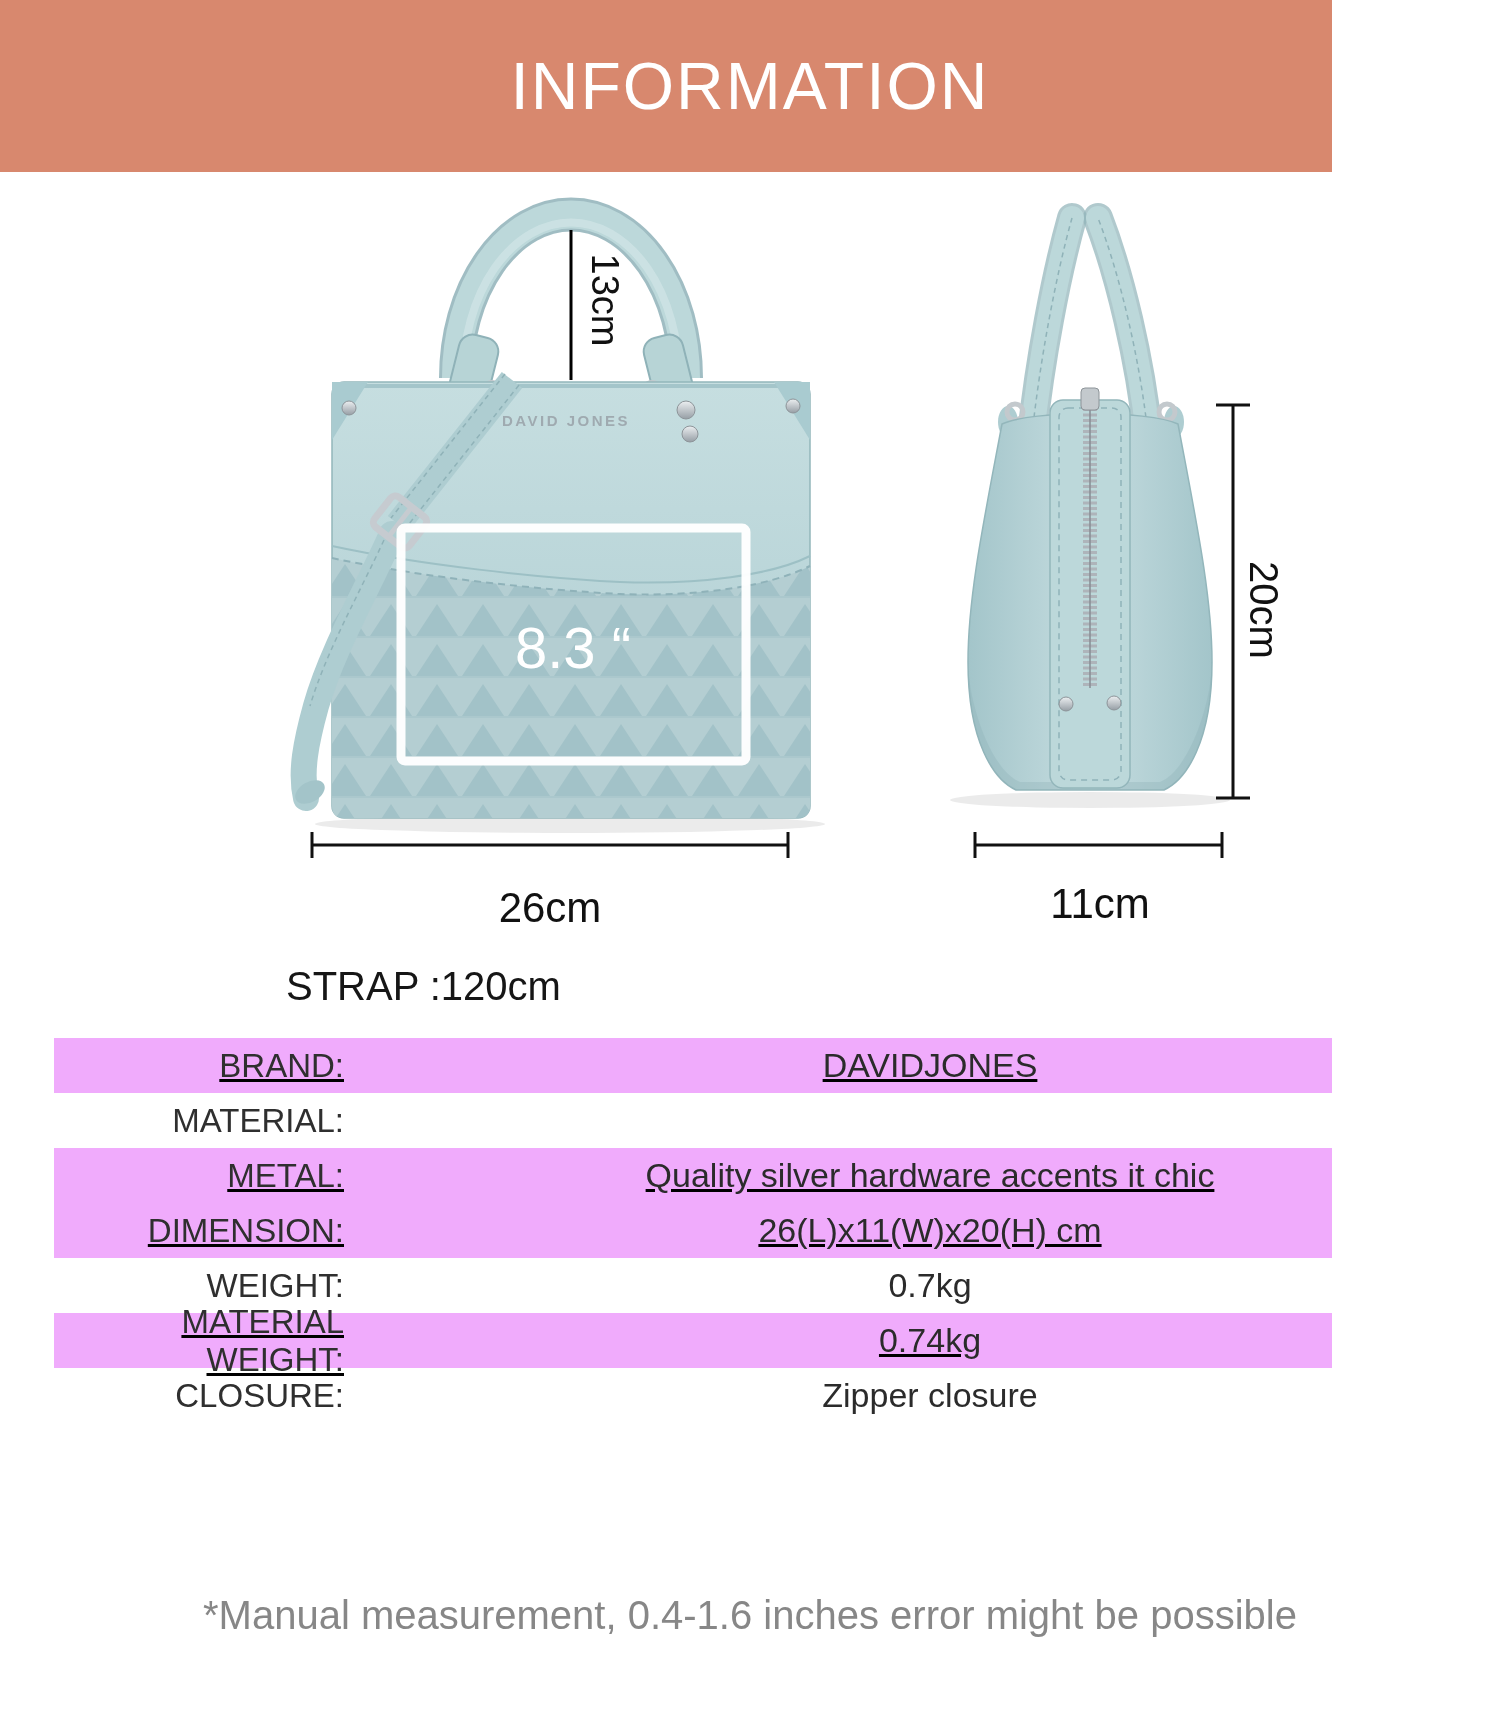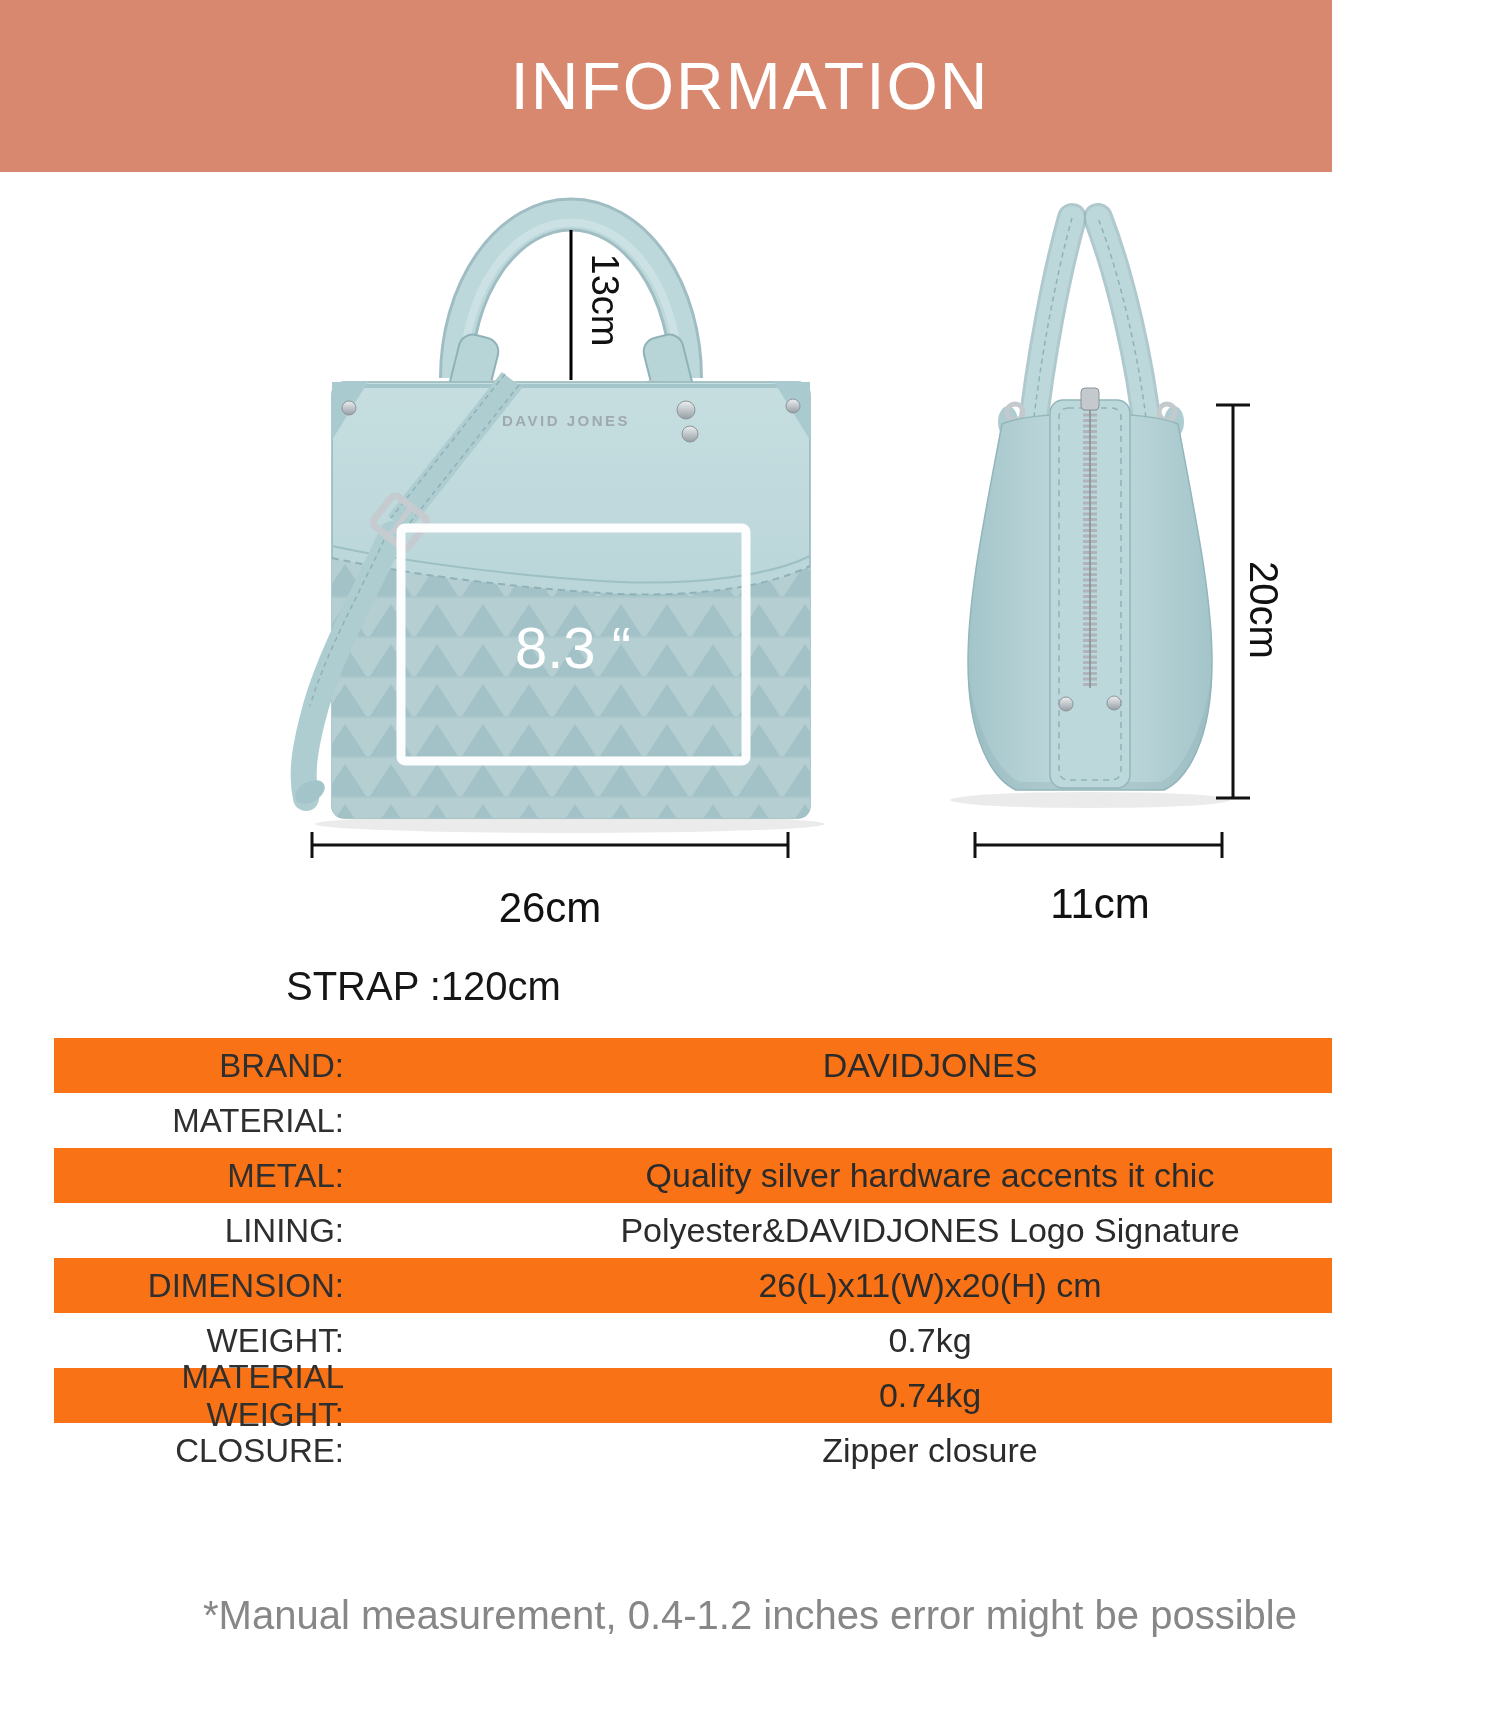--- a/index.html
+++ b/index.html
@@ -9,21 +9,21 @@
   .banner{position:absolute;left:0;top:0;width:1500px;height:172px;background:#d8886e;
           display:flex;align-items:center;justify-content:center;}
   .banner-title{color:#ffffff;font-size:66px;font-weight:400;letter-spacing:2px;}
   
   #art{position:absolute;left:0;top:172px;width:1500px;height:866px;}
   
   .strap-note{position:absolute;left:286px;top:964px;font-size:40px;color:#161616;text-align:center;}
   
   .spec-table{position:absolute;left:54px;top:1038px;width:1406px;}
   .spec-row{display:flex;align-items:center;height:55px;}
-  .spec-row.gray{background:#f97316;}
+  .spec-row.gray{background:#f0abfc;text-decoration:underline;}
   .spec-label{width:290px;text-align:right;font-size:33px;color:#2f2f2f;flex:none;}
   .spec-value{margin-left:56px;font-size:34px;color:#2b2b2b;flex:1;white-space:nowrap;text-align:center;}
   
   .foot-note{position:absolute;left:0;top:1593px;width:1500px;text-align:center;
              font-size:40px;color:#878787;}
 </style>
 </head>
 <body>
 
 <div id="page">
@@ -165,37 +165,33 @@
       <div class="spec-label">BRAND:</div>
       <div class="spec-value">DAVIDJONES</div>
     </div>
     <div class="spec-row">
       <div class="spec-label">MATERIAL:</div>
     </div>
     <div class="spec-row gray">
       <div class="spec-label">METAL:</div>
       <div class="spec-value">Quality silver hardware accents it chic</div>
     </div>
-    <div class="spec-row">
-      <div class="spec-label">LINING:</div>
-      <div class="spec-value">Polyester&amp;DAVIDJONES Logo Signature</div>
-    </div>
     <div class="spec-row gray">
       <div class="spec-label">DIMENSION:</div>
       <div class="spec-value">26(L)x11(W)x20(H) cm</div>
     </div>
     <div class="spec-row">
       <div class="spec-label">WEIGHT:</div>
       <div class="spec-value">0.7kg</div>
     </div>
     <div class="spec-row gray">
       <div class="spec-label">MATERIAL WEIGHT:</div>
       <div class="spec-value">0.74kg</div>
     </div>
     <div class="spec-row">
       <div class="spec-label">CLOSURE:</div>
       <div class="spec-value">Zipper closure</div>
     </div>
   </div>
 
-  <div class="foot-note">*Manual measurement, 0.4-1.2 inches error might be possible</div>
+  <div class="foot-note">*Manual measurement, 0.4-1.6 inches error might be possible</div>
 
 </div>
 
 </body></html>

